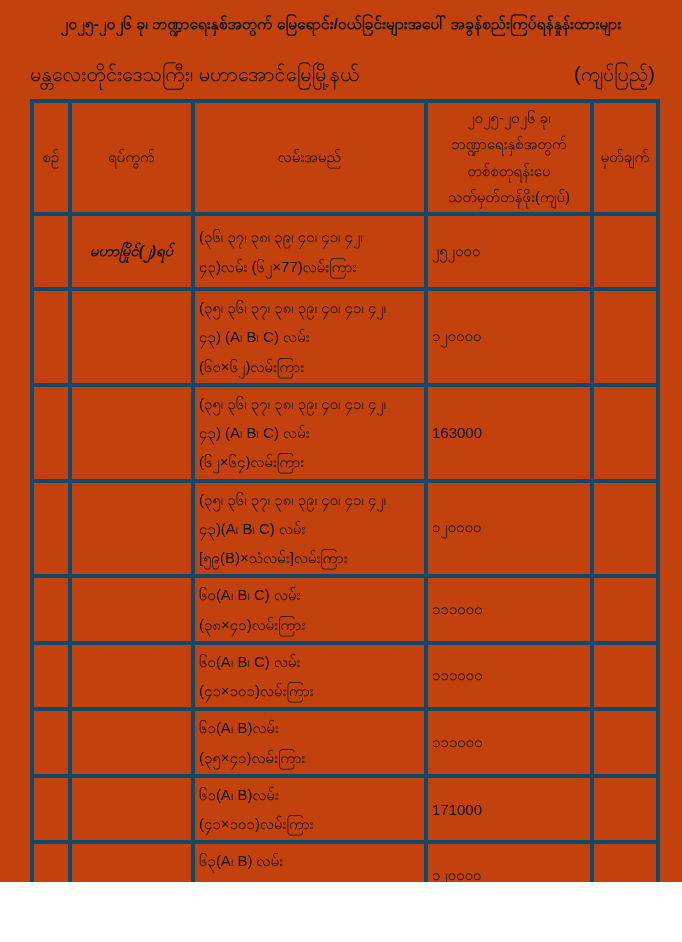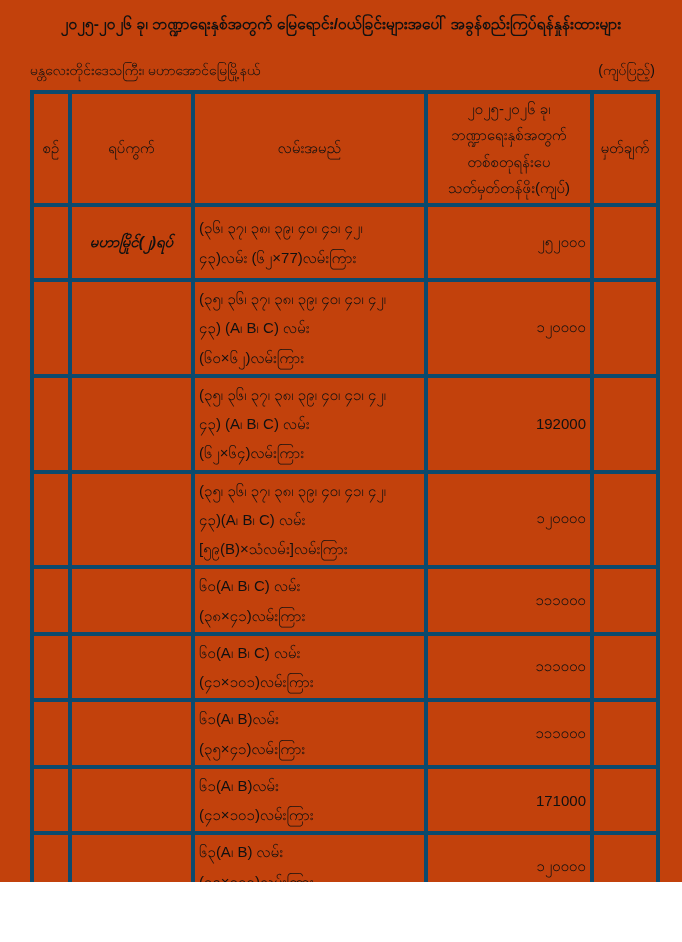--- a/index.html
+++ b/index.html
@@ -22,21 +22,21 @@
     text-align: center;
     font-weight: bold;
     font-size: 15.5px;
     letter-spacing: 0.1px;
   }
   .subtitle-row {
     margin: 24px 27px 8px 30px;
     display: flex;
     justify-content: space-between;
     align-items: flex-end;
-    font-size: 14px;
+    font-size: 20px;
   }
   table.rates {
     margin-left: 30px;
     width: 626px;
     border-collapse: collapse;
     table-layout: fixed;
     font-size: 15px;
   }
   table.rates th, table.rates td {
     border: 4px solid #0c4a6e;
@@ -69,21 +69,21 @@
   tbody tr:nth-child(10) { height: 58px; padding-left: 32px; }
 
   td.no     { text-align: center; }
   td.ward   { text-align: center; font-weight: bold; font-style: italic; }
   td.street {
     text-align: left;
     padding-left: 8px;
     white-space: pre-line;
     line-height: 1.95;
   }
-  td.value  { text-align: right; }
+  td.value  { text-align: left; }
   td.remark { text-align: center; }
 </style>
 </head>
 <body>
 
 <div class="page">
 
   <div class="doc-title">၂၀၂၅-၂၀၂၆ ခု၊ ဘဏ္ဍာရေးနှစ်အတွက် မြေရောင်း/ဝယ်ခြင်းများအပေါ် အခွန်စည်းကြပ်ရန်နှုန်းထားများ</div>
 
   <div class="subtitle-row">
@@ -128,21 +128,21 @@
 (၆၀×၆၂)လမ်းကြား</td>
         <td class="value">၁၂၀၀၀၀</td>
         <td class="remark"></td>
       </tr>
       <tr>
         <td class="no"></td>
         <td class="ward"></td>
         <td class="street">(၃၅၊ ၃၆၊ ၃၇၊ ၃၈၊ ၃၉၊ ၄၀၊ ၄၁၊ ၄၂၊
 ၄၃) (A၊ B၊ C) လမ်း
 (၆၂×၆၄)လမ်းကြား</td>
-        <td class="value">192000</td>
+        <td class="value">163000</td>
         <td class="remark"></td>
       </tr>
       <tr>
         <td class="no"></td>
         <td class="ward"></td>
         <td class="street">(၃၅၊ ၃၆၊ ၃၇၊ ၃၈၊ ၃၉၊ ၄၀၊ ၄၁၊ ၄၂၊
 ၄၃)(A၊ B၊ C) လမ်း
 [၅၉(B)×သံလမ်း]လမ်းကြား</td>
         <td class="value">၁၂၀၀၀၀</td>
         <td class="remark"></td>

